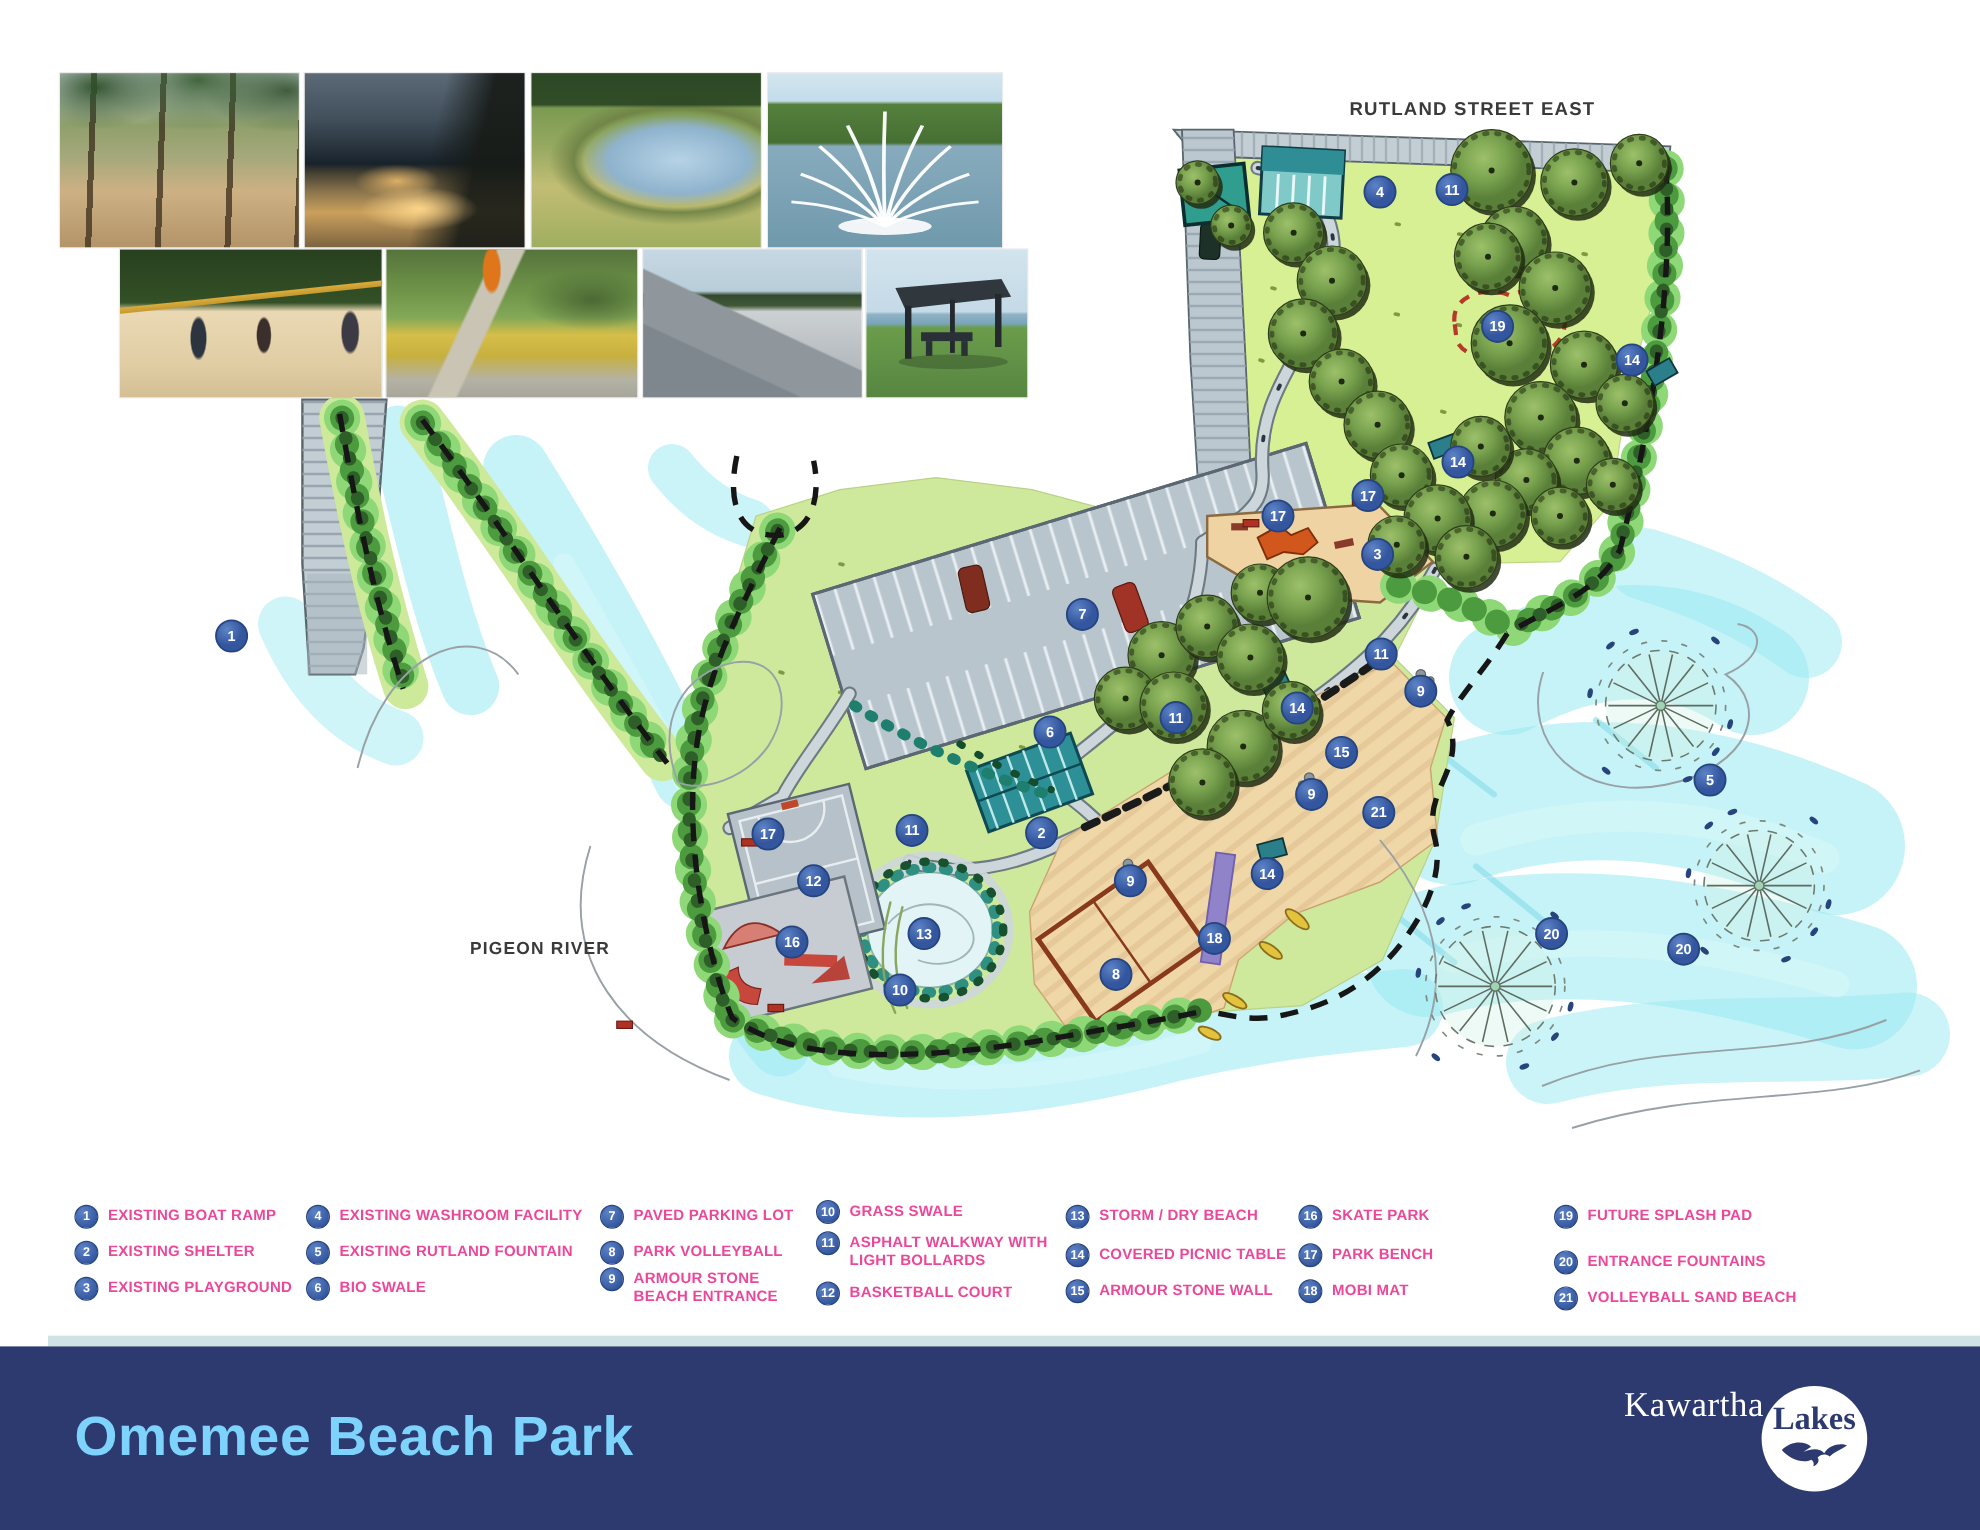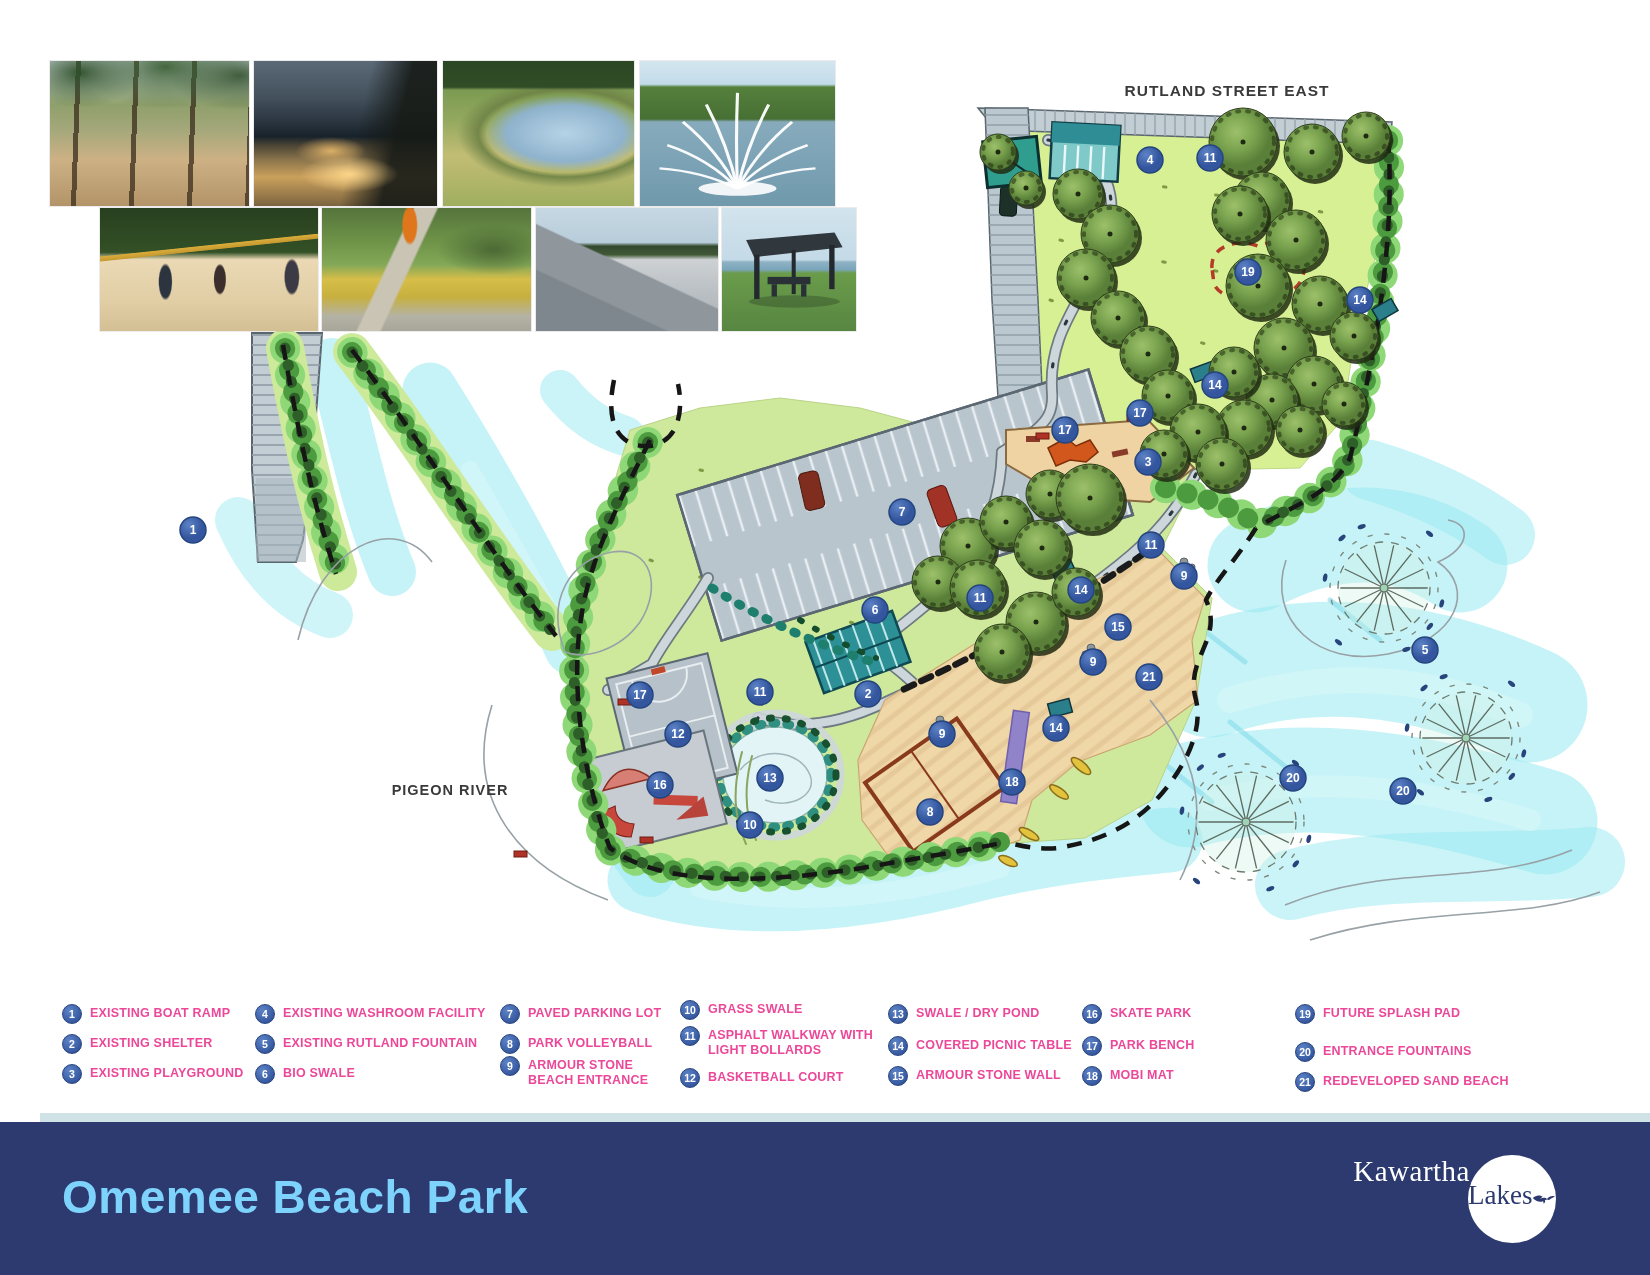--- a/index.html
+++ b/index.html
@@ -53,21 +53,21 @@
     display:flex;align-items:center;justify-content:center;margin-top:0px;}
   .lg-label{font-size:12.5px;font-weight:bold;color:#ec4899;letter-spacing:.2px;line-height:1.18;padding-top:2px;}
   
   #strip{position:absolute;left:40px;top:1113px;width:1610px;height:9px;background:#cfe3e7;}
   #footer{position:absolute;left:0;top:1122px;width:1650px;height:153px;background:#2d3a6f;}
   #footer h1{position:absolute;left:62px;top:50%;transform:translateY(-54%);margin:0;
     color:#7dd3fc;font-size:46px;font-weight:bold;letter-spacing:.5px;}
   #logo{position:absolute;right:94px;top:50%;transform:translateY(-50%);display:flex;align-items:flex-start;}
   #logo .word{color:#fff;font-family:"Liberation Serif",serif;font-size:29px;letter-spacing:.5px;}
   #logo .circle{width:88px;height:88px;border-radius:50%;background:#fff;margin-left:-2px;
-    display:flex;flex-direction:row;align-items:center;justify-content:center;position:relative;}
+    display:flex;flex-direction:column;align-items:center;justify-content:center;position:relative;font-weight:bold;}
   #logo .circle .word2{color:#2d3a6f;font-family:"Liberation Serif",serif;font-size:27px;margin-top:-6px;}
   #logo .circle svg{width:58px;height:26px;margin-top:0px;}
 </style>
 </head>
 <body>
 
 <svg id="plan" width="1650" height="1115" viewBox="0 0 1650 1115">
   <defs>
     <pattern id="stalls" width="17" height="400" patternUnits="userSpaceOnUse">
       <line x1="8" y1="0" x2="8" y2="400" stroke="#e9eef2" stroke-width="2.4"></line>
@@ -869,21 +869,21 @@
     <div class="lg-item" style="left: 680px; top: 1026px; width: 200px;">
       <span class="lg-badge">11</span>
       <span class="lg-label">ASPHALT WALKWAY WITH LIGHT BOLLARDS</span>
     </div>
     <div class="lg-item" style="left: 680px; top: 1068px; width: 215px;">
       <span class="lg-badge">12</span>
       <span class="lg-label">BASKETBALL COURT</span>
     </div>
     <div class="lg-item" style="left: 888px; top: 1004px; width: 195px;">
       <span class="lg-badge">13</span>
-      <span class="lg-label">SWALE / DRY POND</span>
+      <span class="lg-label">STORM / DRY BEACH</span>
     </div>
     <div class="lg-item" style="left: 888px; top: 1036px; width: 195px;">
       <span class="lg-badge">14</span>
       <span class="lg-label">COVERED PICNIC TABLE</span>
     </div>
     <div class="lg-item" style="left: 888px; top: 1066px; width: 195px;">
       <span class="lg-badge">15</span>
       <span class="lg-label">ARMOUR STONE WALL</span>
     </div>
     <div class="lg-item" style="left: 1082px; top: 1004px; width: 175px;">
@@ -901,21 +901,21 @@
     <div class="lg-item" style="left: 1295px; top: 1004px; width: 235px;">
       <span class="lg-badge">19</span>
       <span class="lg-label">FUTURE SPLASH PAD</span>
     </div>
     <div class="lg-item" style="left: 1295px; top: 1042px; width: 235px;">
       <span class="lg-badge">20</span>
       <span class="lg-label">ENTRANCE FOUNTAINS</span>
     </div>
     <div class="lg-item" style="left: 1295px; top: 1072px; width: 235px;">
       <span class="lg-badge">21</span>
-      <span class="lg-label">REDEVELOPED SAND BEACH</span>
+      <span class="lg-label">VOLLEYBALL SAND BEACH</span>
     </div>
   </div>
 
 <div id="strip"></div>
 <div id="footer">
   <h1>Omemee Beach Park</h1>
   <div id="logo">
     <span class="word">Kawartha</span>
     <span class="circle">
       <span class="word2">Lakes</span>

